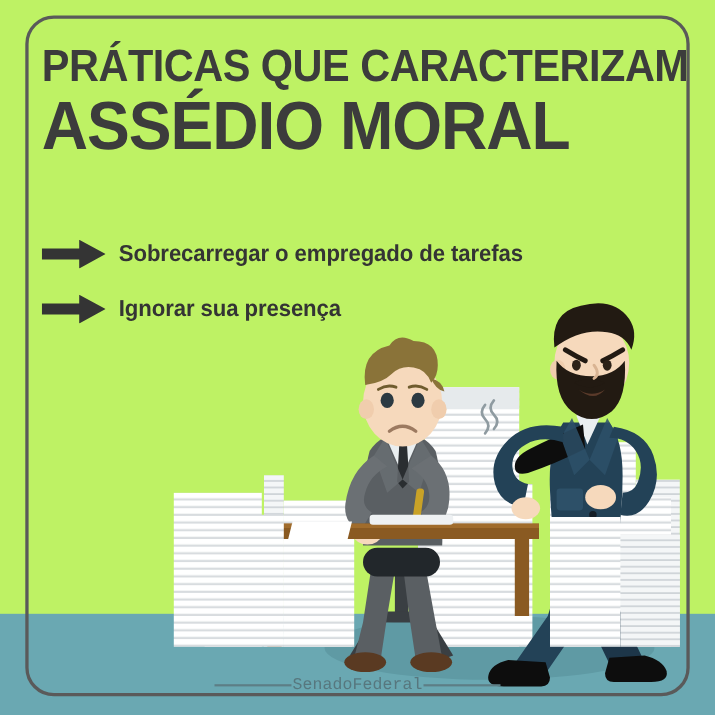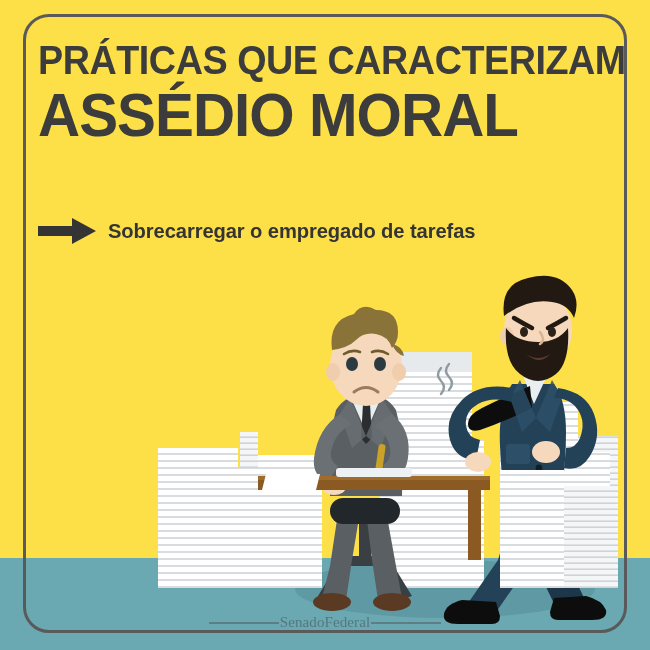--- a/index.html
+++ b/index.html
@@ -11,21 +11,21 @@
     width: 650px;
     height: 650px;
     overflow: hidden;
     font-family: "Liberation Sans", sans-serif;
   }
 
   #poster {
     position: relative;
     width: 650px;
     height: 650px;
-    background: #fde047;
+    background: #bef264;
     overflow: hidden;
   }
 
   
   .floor {
     position: absolute;
     left: 0;
     top: 558px;
     width: 650px;
     height: 92px;
@@ -138,21 +138,21 @@
   }
   .footer .rule {
     height: 2px;
     width: 70px;
     background: #5d7e85;
   }
   .footer .brand {
     color: #57777e;
     font-size: 15px;
     margin: 0 1px;
-    font-family: Liberation Serif, serif;
+    font-family: Liberation Mono, monospace;
     letter-spacing: .1px;
   }
 </style>
 </head>
 <body>
 
 <div id="poster">
 
   <div class="floor"></div>
   <div class="floor-shadow"></div>
@@ -304,20 +304,26 @@
 
   <div class="bullets">
 
     <div class="bullet-row">
       <svg class="arrow" viewBox="0 0 58 26">
         <path d="M0 8 L34 8 L34 0 L58 13 L34 26 L34 18 L0 18 Z" fill="#343434"></path>
       </svg>
       <span class="bullet-text">Sobrecarregar o empregado de tarefas</span>
     </div>
 
+    <div class="bullet-row">
+      <svg class="arrow" viewBox="0 0 58 26">
+        <path d="M0 8 L34 8 L34 0 L58 13 L34 26 L34 18 L0 18 Z" fill="#343434"></path>
+      </svg>
+      <span class="bullet-text">Ignorar sua presença</span>
+    </div>
 
 
 
   </div>
 
   <div class="frame"></div>
 
   <div class="footer">
     <div class="rule"></div>
     <div class="brand">SenadoFederal</div>

